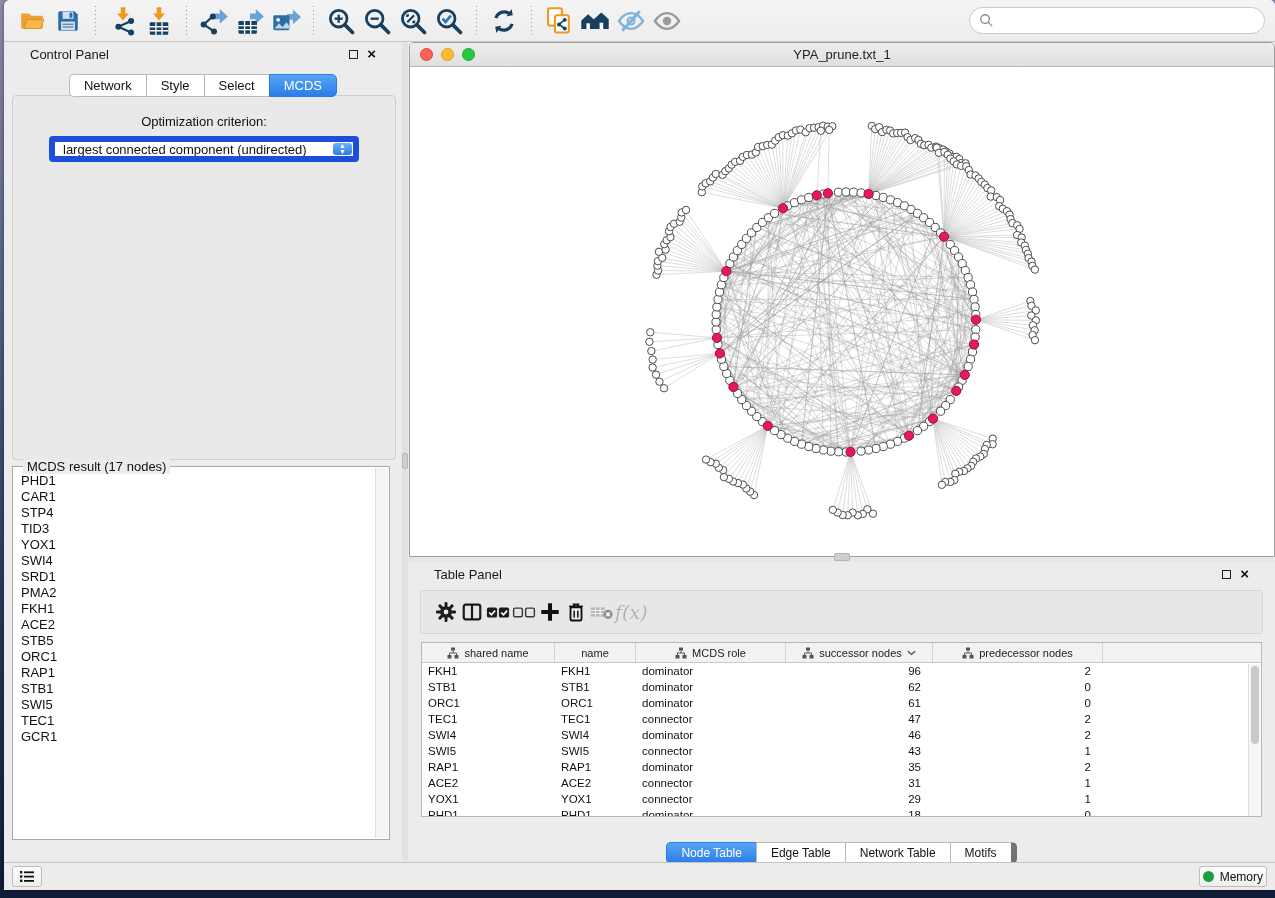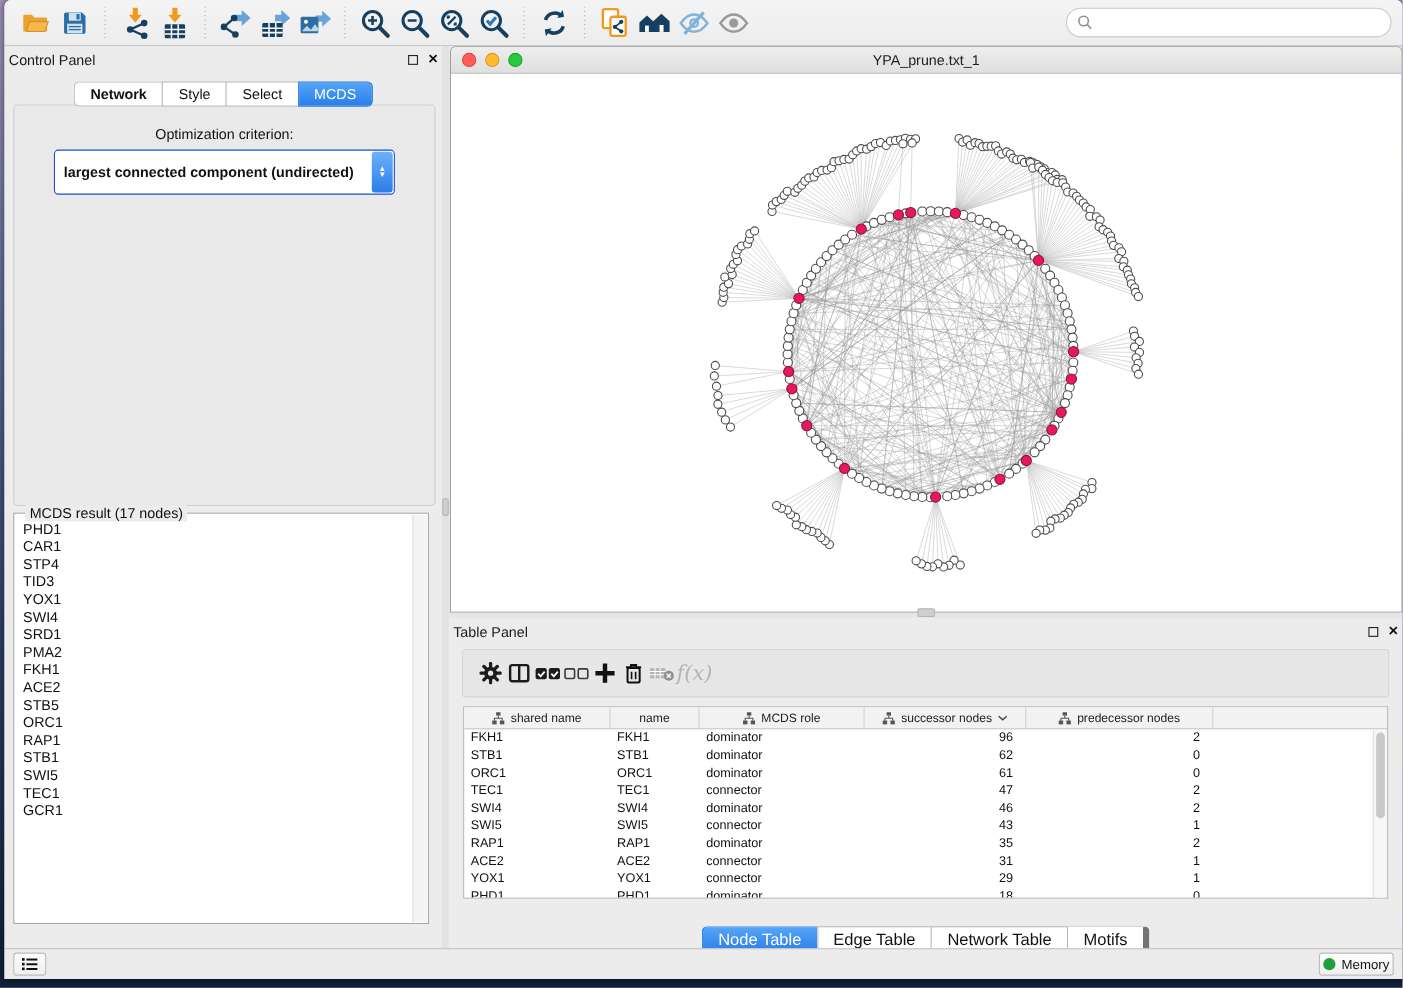--- a/index.html
+++ b/index.html
@@ -22,40 +22,40 @@
     background-size:1px 4px; flex:0 0 auto; }
   .tb-spacer { flex:1; }
   .search-box { width:296px; height:27px; background:#fff; border:1px solid #c9c9c9;
     border-radius:14px; display:flex; align-items:center; padding:0 9px; }
   .search-box input { border:none; outline:none; flex:1; font-size:13px; background:transparent; }
 
   
   .control-panel { position:absolute; left:0; top:42px; width:398px; bottom:28px;
     background:#ececec; }
   .panel-header { position:absolute; left:0; right:0; top:0; height:24px;
-    display:flex; align-items:center; padding:0 4px; }
+    display:flex; align-items:center; padding:0 26px; }
   .panel-title { font-size:13px; color:#1a1a1a; }
   .panel-header .hdr-icons { margin-left:auto; display:flex; gap:9px; align-items:center; }
   .float-box { width:9px; height:9px; border:1.6px solid #222; display:inline-block; }
   .close-x { font-size:15px; font-weight:bold; color:#111; line-height:10px; cursor:pointer; }
 
   .cp-tabs { position:absolute; top:32px; left:0; right:0; display:flex; justify-content:center; z-index:3; }
   .cp-tab { font-size:13px; padding:3px 14px; background:#fff; border:1px solid #b9b9b9;
     border-right:none; color:#111; cursor:pointer; }
-  .cp-tab:first-child { border-radius:5px 0 0 5px;font-weight:bold; }
+  .cp-tab:first-child { border-radius:5px 0 0 5px; }
   .cp-tab:last-child { border-right:1px solid #b9b9b9; border-radius:0 5px 5px 0; }
   .cp-tab.active { background:linear-gradient(#55a5f8,#2a7de8); color:#fff; border-color:#2a7de8; }
 
   .cp-box { position:absolute; left:8px; right:6px; top:53px; height:365px;
     border:1px solid #cfcfcf; border-radius:4px; background:#e9e9e9; }
   .opt-label { position:absolute; top:18px; left:0; right:0; text-align:center;
     font-size:13px; color:#111; }
-  .opt-select { position:absolute; left:36px; right:36px; top:40px; height:41px;
-    background:#fff; border:1px solid #1d4ed8; border-radius:4px;
-    display:flex; align-items:center; font-size:13px; color:#111; cursor:pointer; overflow:hidden;font-weight:bold; }
+  .opt-select { position:absolute; left:36px; right:36px; top:40px; height:26px;
+    background:#fff; border:6px solid #1d4ed8; border-radius:4px;
+    display:flex; align-items:center; font-size:13px; color:#111; cursor:pointer; overflow:hidden; }
   .opt-select .sel-text { flex:1; padding:0 8px; white-space:nowrap; }
   .sel-stepper { width:19px; align-self:stretch; background:linear-gradient(#6db1fa,#2a7de8);
     display:flex; flex-direction:column; align-items:center; justify-content:center;
     color:#fff; font-size:7px; line-height:6px; border-radius:3px; margin:1px; }
   .cp-buttons { position:absolute; left:0; right:0; top:113px; display:flex; justify-content:center; gap:12px; }
   .btn { font-size:13px; color:#111; background:linear-gradient(#ffffff,#f1f1f1);
     border:1px solid #b5b5b5; border-radius:4px; padding:3px 16px; cursor:pointer; }
   .btn.focused { box-shadow:0 0 0 3px rgba(77,152,248,.6); border-color:#5a9bea; }
 
   .mcds-fieldset { position:absolute; left:8px; right:12px; top:424px; bottom:22px;
@@ -109,21 +109,21 @@
   .tbody { font-size:11.5px; color:#111; }
   .tr { display:flex; height:16px; align-items:center; cursor:default; }
   .td { padding:0 6px; white-space:nowrap; overflow:hidden; }
   .td.num { text-align:right; padding-right:12px; }
   .tbl-scroll { position:absolute; right:0; top:21px; bottom:0; width:13px;
     background:#f7f7f7; border-left:1px solid #ddd; }
   .tbl-thumb { position:absolute; left:2px; right:2px; top:2px; height:78px;
     background:#c9c9c9; border-radius:5px; }
 
   .table-tabs { position:absolute; left:0; right:0; top:280px; display:flex; justify-content:center; }
-  .t-tab { font-size:15px; padding:3px 14px; background:#fff; border:1px solid #b9b9b9;
+  .t-tab { font-size:12px; padding:3px 14px; background:#fff; border:1px solid #b9b9b9;
     border-right:none; color:#111; cursor:pointer; }
   .t-tab:first-child { border-radius:5px 0 0 5px; }
   .t-tab:last-child { border-right:6px solid #737373; border-radius:0 5px 5px 0; }
   .t-tab.active { background:linear-gradient(#55a5f8,#2a7de8); color:#fff; border-color:#2a7de8; }
 
   
   .status-bar { position:absolute; left:0; right:0; bottom:0; height:28px; background:#ececec;
     border-top:1px solid #c4c4c4; display:flex; align-items:center; padding:0 8px; }
   .sb-left-btn { width:30px; height:21px; background:linear-gradient(#fdfdfd,#efefef);
     border:1px solid #bdbdbd; border-radius:3px; display:flex; align-items:center; justify-content:center; cursor:pointer; }

